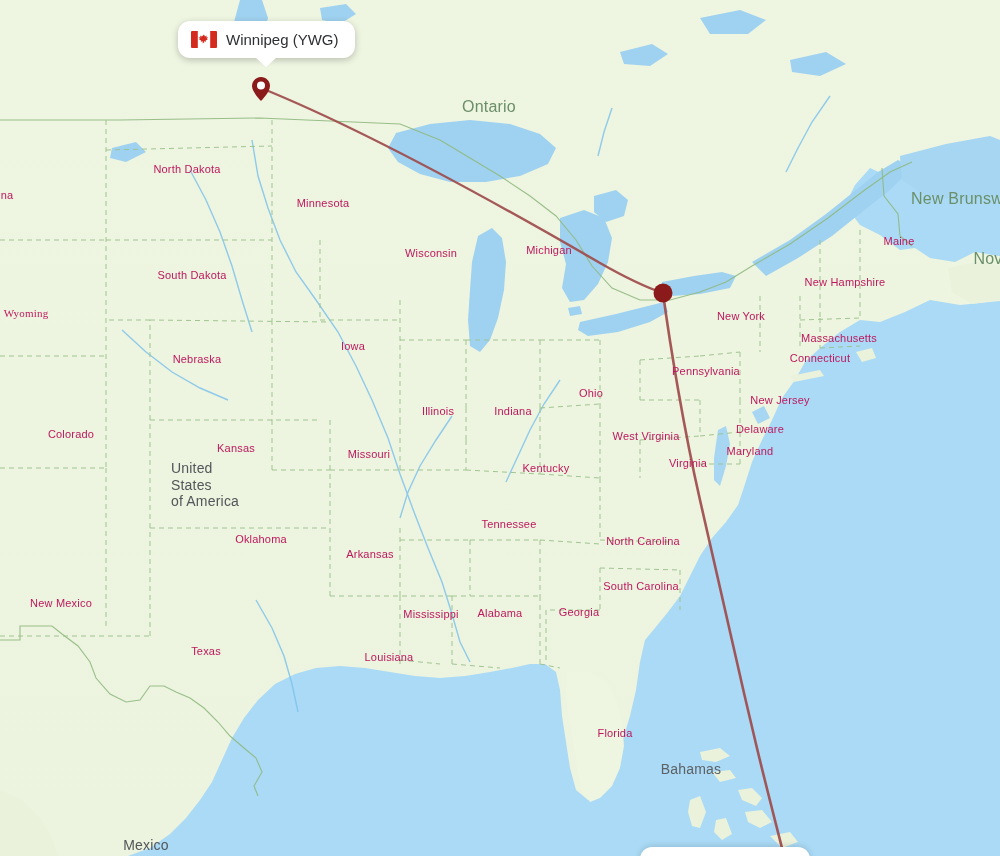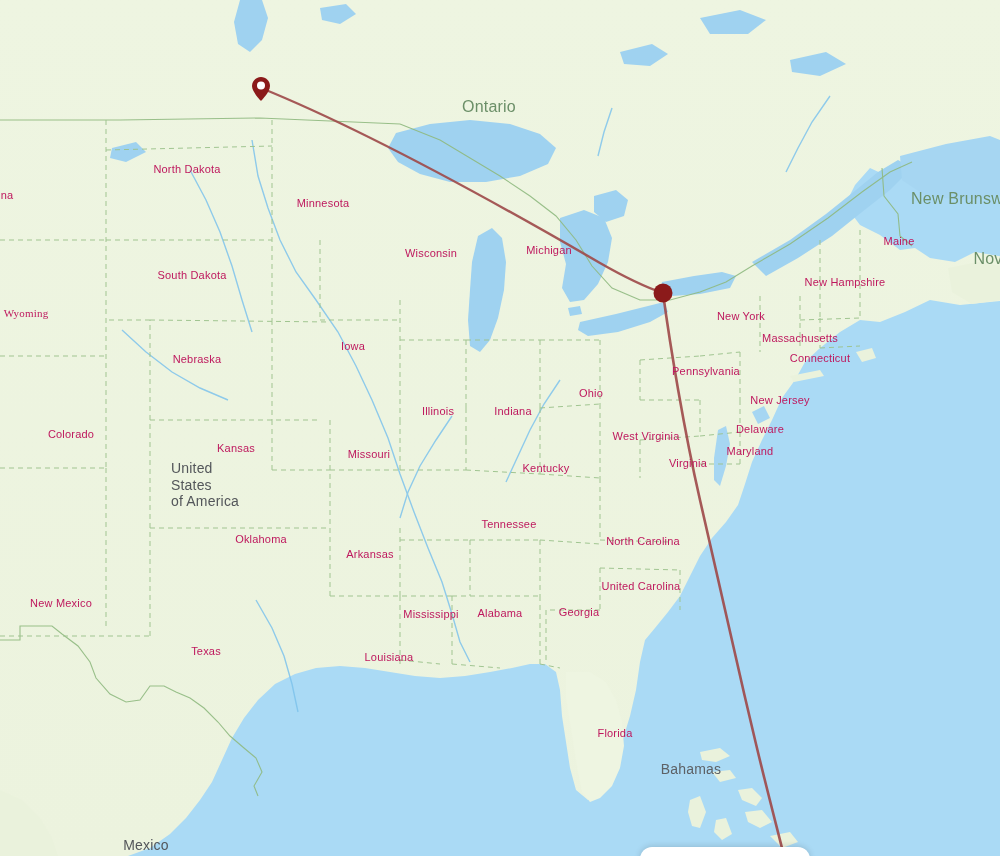--- a/index.html
+++ b/index.html
@@ -350,34 +350,34 @@
       <div class="map-label lbl-state" style="left: 26px; top: 313px; font-family: Liberation Serif, serif;">Wyoming</div>
       <div class="map-label lbl-state" style="left: 197px; top: 359px;">Nebraska</div>
       <div class="map-label lbl-state" style="left: 353px; top: 346px;">Iowa</div>
       <div class="map-label lbl-state" style="left: 438px; top: 411px;">Illinois</div>
       <div class="map-label lbl-state" style="left: 513px; top: 411px;">Indiana</div>
       <div class="map-label lbl-state" style="left: 591px; top: 393px;">Ohio</div>
       <div class="map-label lbl-state" style="left: 741px; top: 316px;">New York</div>
       <div class="map-label lbl-state" style="left: 706px; top: 371px;">Pennsylvania</div>
       <div class="map-label lbl-state" style="left: 845px; top: 282px;">New Hampshire</div>
       <div class="map-label lbl-state" style="left: 899px; top: 241px;">Maine</div>
-      <div class="map-label lbl-state" style="left: 800px; top: 338px;">Massachusetts</div>
+      <div class="map-label lbl-state" style="left: 839px; top: 338px;">Massachusetts</div>
       <div class="map-label lbl-state" style="left: 820px; top: 358px; text-align: center;">Connecticut</div>
       <div class="map-label lbl-state" style="left: 780px; top: 400px;">New Jersey</div>
       <div class="map-label lbl-state" style="left: 752px; top: 429px; margin-left: 8px;">Delaware</div>
       <div class="map-label lbl-state" style="left: 750px; top: 451px;">Maryland</div>
       <div class="map-label lbl-state" style="left: 646px; top: 436px;">West Virginia</div>
       <div class="map-label lbl-state" style="left: 688px; top: 463px;">Virginia</div>
       <div class="map-label lbl-state" style="left: 71px; top: 434px;">Colorado</div>
       <div class="map-label lbl-state" style="left: 236px; top: 448px;">Kansas</div>
       <div class="map-label lbl-state" style="left: 369px; top: 454px;">Missouri</div>
       <div class="map-label lbl-state" style="left: 546px; top: 468px;">Kentucky</div>
       <div class="map-label lbl-state" style="left: 509px; top: 524px;">Tennessee</div>
       <div class="map-label lbl-state" style="left: 643px; top: 541px;">North Carolina</div>
-      <div class="map-label lbl-state" style="left: 641px; top: 586px;">United Carolina</div>
+      <div class="map-label lbl-state" style="left: 641px; top: 586px;">South Carolina</div>
       <div class="map-label lbl-state" style="left: 61px; top: 603px;">New Mexico</div>
       <div class="map-label lbl-state" style="left: 261px; top: 539px;">Oklahoma</div>
       <div class="map-label lbl-state" style="left: 370px; top: 554px;">Arkansas</div>
       <div class="map-label lbl-state" style="left: 431px; top: 614px;">Mississippi</div>
       <div class="map-label lbl-state" style="left: 500px; top: 613px;">Alabama</div>
       <div class="map-label lbl-state" style="left: 579px; top: 612px;">Georgia</div>
       <div class="map-label lbl-state" style="left: 389px; top: 657px;">Louisiana</div>
       <div class="map-label lbl-state" style="left: 206px; top: 651px;">Texas</div>
       <div class="map-label lbl-state" style="left: 615px; top: 733px;">Florida</div>
       <div class="map-label lbl-province" style="left: 489px; top: 107px;">Ontario</div>
@@ -394,16 +394,26 @@
       </div>
     </div>
 
   <div class="map-pin" id="pin-winnipeg" style="left:261px; top:101px;">
     <svg viewBox="0 0 18 24" width="18" height="24">
       <path d="M9 0 C4 0 0 4 0 9 C0 15 9 24 9 24 C9 24 18 15 18 9 C18 4 14 0 9 0 Z" fill="#8b1a1a"></path>
       <circle cx="9" cy="8.6" r="4" fill="#ffffff"></circle>
     </svg>
   </div>
 
+  <div class="tooltip-bubble" id="tooltip-winnipeg">
+    <svg class="flag" viewBox="0 0 26 17">
+      <rect x="0" y="0" width="26" height="17" fill="#ffffff"></rect>
+      <rect x="0" y="0" width="6.8" height="17" fill="#d52b1e"></rect>
+      <rect x="19.2" y="0" width="6.8" height="17" fill="#d52b1e"></rect>
+      <path fill="#d52b1e" d="M13 3.4 l.95 2.05 1.9-1.05 -.6 2.1 2.05-.35 -1.45 1.5 1.05.6 -2.25 1.35 .35 1.05 -1.95-.3 .1 2.1 -.75-.85 -.75.85 .1-2.1 -1.95.3 .35-1.05 -2.25-1.35 1.05-.6 -1.45-1.5 2.05.35 -.6-2.1 1.9 1.05 Z"></path>
+    </svg>
+    <span class="tooltip-label">Winnipeg (YWG)</span>
+    <span class="tip-arrow"></span>
+  </div>
 
   <div id="tooltip-bottom" class="tooltip-bubble"></div>
 
 </div>
 
 </body></html>

